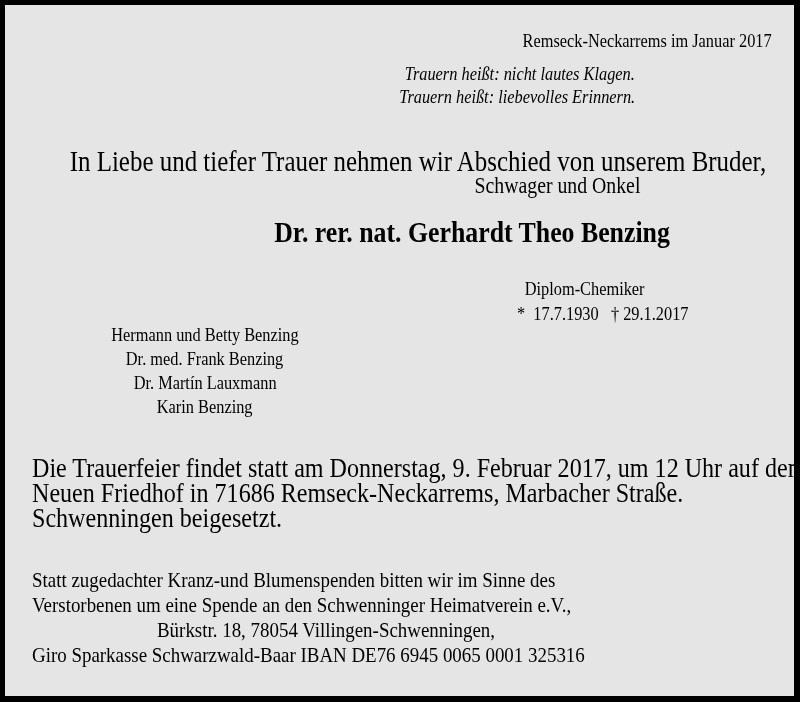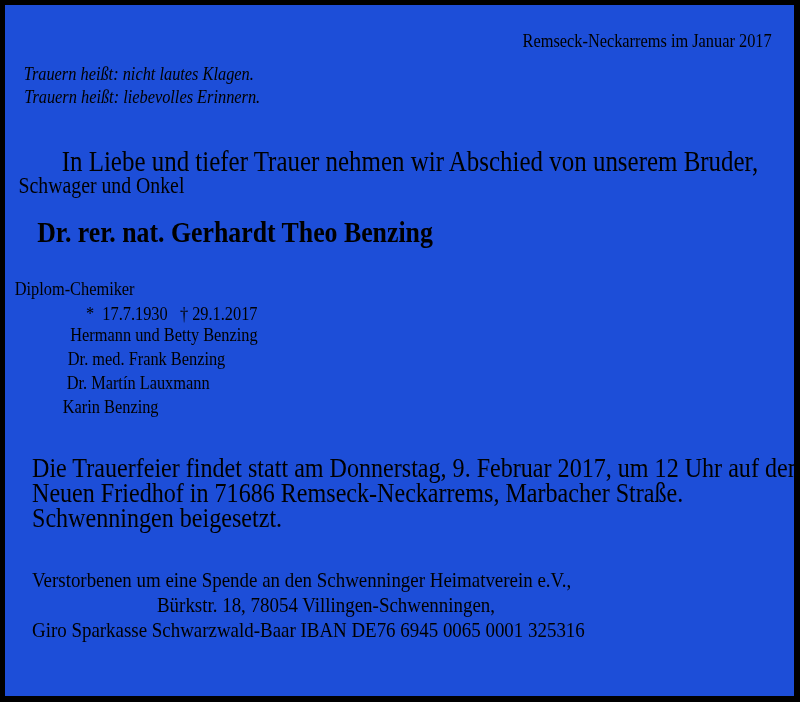--- a/index.html
+++ b/index.html
@@ -1,28 +1,28 @@
 <!DOCTYPE html>
 <html><head>
 <meta charset="utf-8">
 <style>
   html, body { margin:0; padding:0; }
   body { width:800px; height:702px; background:#000; position:relative; overflow:hidden; }
-  .card { position:absolute; left:5px; top:5px; width:789px; height:691px; background:#1d4ed8; color:#000;
+  .card { position:absolute; left:5px; top:5px; width:789px; height:691px; background:#e5e5e5; color:#000;
           font-family:"Liberation Serif", serif; }
   .line { position:absolute; white-space:nowrap; transform-origin:0 0; }
-  .c { left:0; width:641px; text-align:left; }
+  .c { left:8px; width:641px; text-align:right; }
   .cond { display:inline-block; transform:scaleX(0.86); transform-origin:center; }
   .condL { display:inline-block; transform:scaleX(0.86); transform-origin:left; }
   .condR { display:inline-block; transform:scaleX(0.86); transform-origin:right; }
   .f20 { font-size:21px; }
   .f18 { font-size:19px; }
-  .name { font-size:30px; font-weight:bold; }
+  .name { font-size:30px; font-weight:bold;margin-left:48px; }
   .it { font-style:italic; font-size:19px; }
-  .col { position:absolute; white-space:nowrap; }
+  .col { position:absolute; text-align:center; white-space:nowrap; }
 </style>
 </head>
 <body>
 
 <div class="card">
 
   <div class="line f18" style="right:22px; top:25px;">
     <span class="condR">Remseck-Neckarrems im Januar 2017</span>
   </div>
 
@@ -59,18 +59,19 @@
   </div>
 
 
   <div class="line f20" style="left:27px; top:447px; font-size:28px;">
     <div style="height:25px;"><span class="condL">Die Trauerfeier findet statt am Donnerstag, 9. Februar 2017, um 12 Uhr auf dem</span></div>
     <div style="height:25px;"><span class="condL">Neuen Friedhof in 71686 Remseck-Neckarrems, Marbacher Straße.</span></div>
     <div style="height:25px;"><span class="condL">Schwenningen beigesetzt.</span></div>
   </div>
 
   <div class="line f20" style="left:27px; top:562px; font-size:22px;">
+    <div style="height:25px;"><span class="condL">Statt zugedachter Kranz-und Blumenspenden bitten wir im Sinne des</span></div>
     <div style="height:25px;"><span class="condL">Verstorbenen um eine Spende an den Schwenninger Heimatverein e.V.,</span></div>
     <div style="height:25px;text-align:center;"><span class="condL">Bürkstr. 18, 78054 Villingen-Schwenningen,</span></div>
     <div style="height:25px;"><span class="condL">Giro Sparkasse Schwarzwald-Baar IBAN DE76 6945 0065 0001 325316</span></div>
   </div>
 
 </div>
 
 </body></html>

